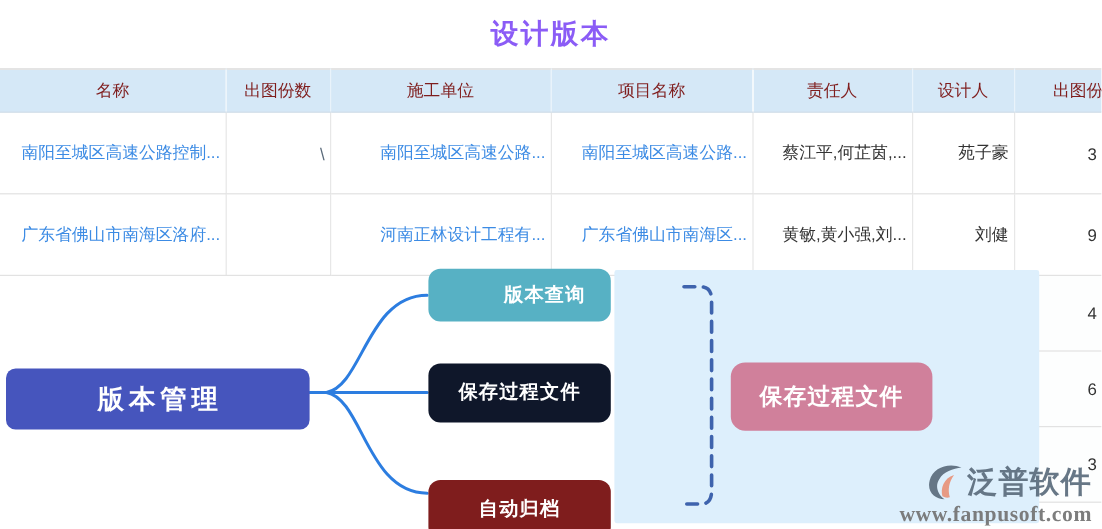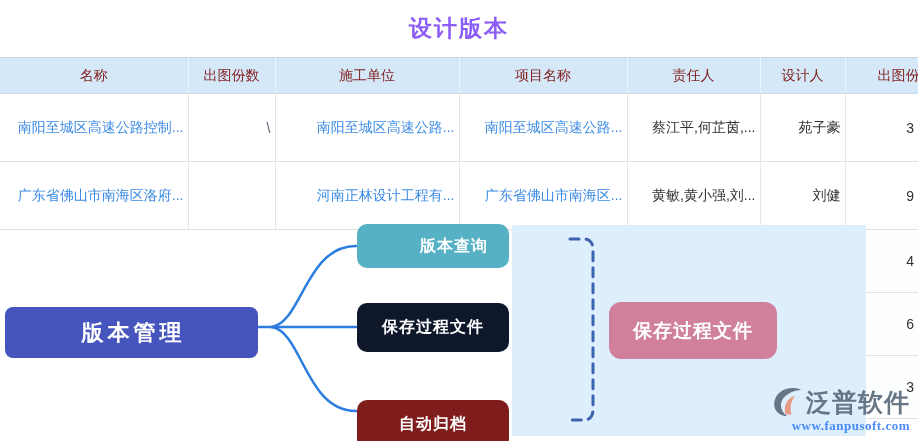--- a/index.html
+++ b/index.html
@@ -66,21 +66,21 @@
   
   .watermark{
     position:absolute;right:8px;top:387px;z-index:6;opacity:0.92;
     display:flex;flex-direction:column;align-items:flex-end;justify-content:flex-end;
   }
   .watermark .brand-line{display:flex;align-items:center;gap:2px;}
   .watermark .brand-text{
     font-size:25px;font-weight:bold;color:#5b6c7c;letter-spacing:1px;line-height:1;
   }
   .watermark .url-text{
-    font-size:13px;font-weight:bold;color:#3b82f6;letter-spacing:0.5px;margin-top:1px;
+    font-size:18px;font-weight:bold;color:#737373;letter-spacing:0.5px;margin-top:1px;
     font-family:"Liberation Serif","DejaVu Serif",serif;
   }
 </style>
 </head>
 <body>
 
 <div class="page-title">设计版本</div>
 
 <table class="design-table">
   <colgroup>

